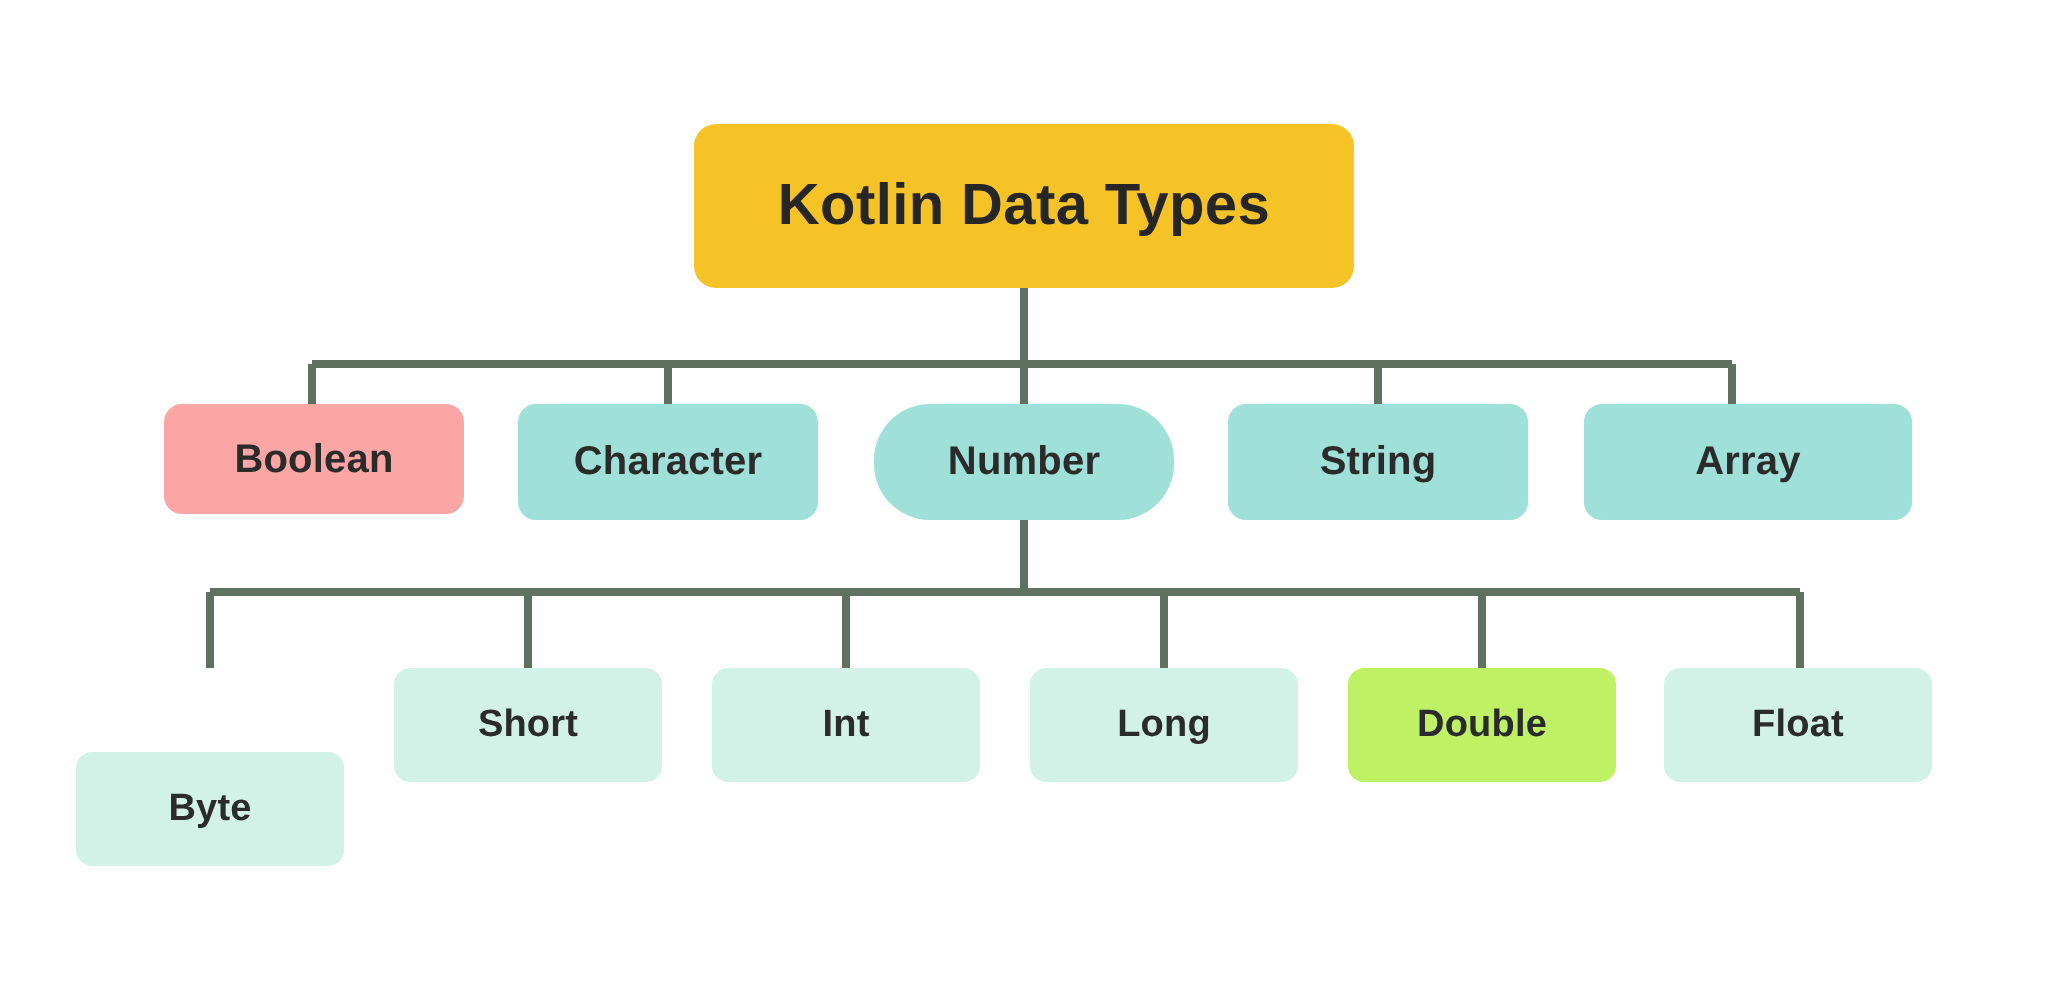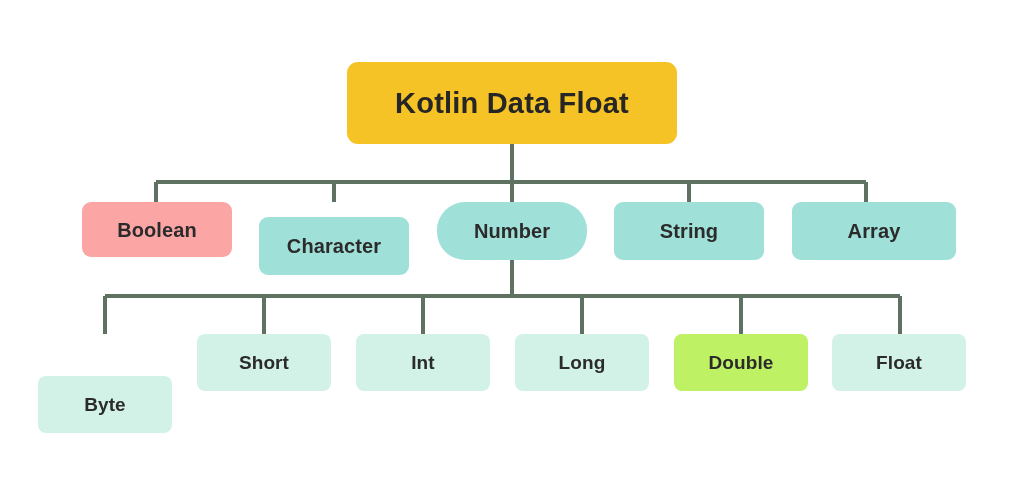--- a/index.html
+++ b/index.html
@@ -78,27 +78,27 @@
       <line x1="105" y1="296" x2="900" y2="296" stroke="#5f7262" stroke-width="4" stroke-linecap="butt"></line>
       <line x1="105" y1="296" x2="105" y2="334" stroke="#5f7262" stroke-width="4" stroke-linecap="butt"></line>
       <line x1="264" y1="296" x2="264" y2="334" stroke="#5f7262" stroke-width="4" stroke-linecap="butt"></line>
       <line x1="423" y1="296" x2="423" y2="334" stroke="#5f7262" stroke-width="4" stroke-linecap="butt"></line>
       <line x1="582" y1="296" x2="582" y2="334" stroke="#5f7262" stroke-width="4" stroke-linecap="butt"></line>
       <line x1="741" y1="296" x2="741" y2="334" stroke="#5f7262" stroke-width="4" stroke-linecap="butt"></line>
       <line x1="900" y1="296" x2="900" y2="334" stroke="#5f7262" stroke-width="4" stroke-linecap="butt"></line>
     </svg>
 
   <div class="node node-root" id="root-node" style="left: 347px; top: 62px; width: 330px; height: 82px; background: rgb(245, 195, 37);">
-    <span>Kotlin Data Float</span>
+    <span>Kotlin Data Types</span>
   </div>
 
   <div class="node node-level2" id="l2-0" style="left: 82px; top: 202px; width: 150px; height: 55px; background: #fca5a5;">
     <span>Boolean</span>
   </div>
-  <div class="node node-level2" id="l2-1" style="left: 259px; top: 202px; width: 150px; height: 58px; background: rgb(159, 224, 216); margin-top: 15px;">
+  <div class="node node-level2" id="l2-1" style="left: 259px; top: 202px; width: 150px; height: 58px; background: rgb(159, 224, 216);">
     <span>Character</span>
   </div>
   <div class="node node-level2" id="l2-2" style="left: 437px; top: 202px; width: 150px; height: 58px; background: rgb(159, 224, 216); border-radius: 28px;">
     <span>Number</span>
   </div>
   <div class="node node-level2" id="l2-3" style="left: 614px; top: 202px; width: 150px; height: 58px; background: rgb(159, 224, 216);">
     <span>String</span>
   </div>
   <div class="node node-level2" id="l2-4" style="left: 792px; top: 202px; width: 164px; height: 58px; background: rgb(159, 224, 216);">
     <span>Array</span>

